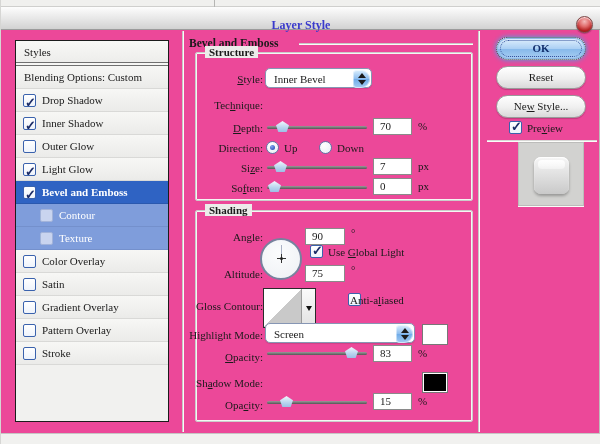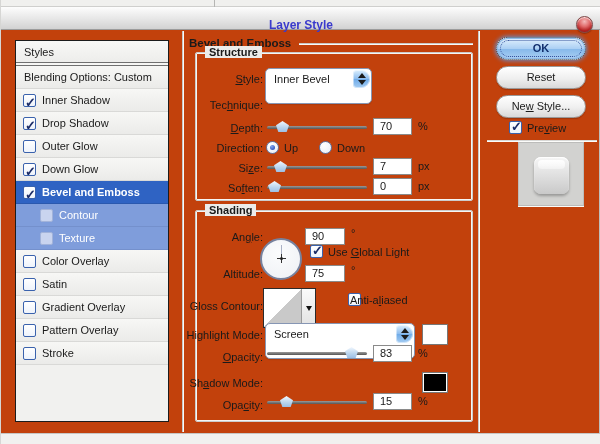--- a/index.html
+++ b/index.html
@@ -1,21 +1,21 @@
 <!DOCTYPE html>
 <html><head>
 <meta charset="utf-8">
 <style>
   * { margin:0; padding:0; box-sizing:border-box; }
   html,body { width:600px; height:444px; }
   body { font-family:"Liberation Sans", sans-serif; font-size:11px; color:#1a1a1a; background:#ececea; overflow:hidden; }
   .abs { position:absolute; }
   u { text-decoration:underline; }
 
-  #dlg { position:relative; width:600px; height:444px; background:#c2410c; border-left:1px solid #d6d6d4; border-right:1px solid #bdbdbb; }
+  #dlg { position:relative; width:600px; height:444px; background:#ec4899; border-left:1px solid #d6d6d4; border-right:1px solid #bdbdbb;font-family:Liberation Serif, serif; }
 
   
   #topstrip { left:0; top:0; width:600px; height:7px; background:#f0f0ee; border-bottom:1px solid #cfcfcd; }
   #topstrip .tick { position:absolute; left:213px; top:0; width:1px; height:7px; background:#b5b5b3; }
   #titlebar { left:0; top:7px; width:600px; height:23px; background:linear-gradient(#fdfdfd,#e6e6e6 55%,#d2d2d2); border-bottom:1px solid #9b9b9b; }
   #title { left:0; top:11px; width:600px; text-align:center; font-weight:bold; font-size:12px; color:#3a3acc; }
   #closebtn { left:575px; top:9px; width:17px; height:17px; border-radius:50%; border:1px solid #7c4a4a;
     background:radial-gradient(circle at 50% 30%, #f4b9b9, #e06a6a 40%, #b42222 70%, #7a0d0d);
     box-shadow:inset 0 1px 1px rgba(255,255,255,.8), 0 1px 1px rgba(0,0,0,.25); cursor:pointer; }
 
@@ -44,21 +44,21 @@
   #bhead { left:188px; top:37px; font-weight:bold; font-size:11.5px; }
   #bhead-line { left:298px; top:43px; width:174px; height:2px; border-top:1px solid #c8c8c6; border-bottom:1px solid #fbfbf9; }
   .fieldset { border:1px solid #cccccb; border-radius:2px; box-shadow:inset 0 0 0 1px #f6f6f4; }
   #fs-structure { left:194px; top:52px; width:278px; height:149px; }
   #fs-shading  { left:194px; top:210px; width:278px; height:212px; }
   .legend { position:absolute; font-weight:bold; background:#ececea; padding:0 4px; }
 
   .lbl { position:absolute; left:174px; width:88px; text-align:right; white-space:nowrap; }
 
   
-  .dd { position:absolute; height:36px; background:#fff; border:1px solid #8696b4; border-radius:5px;
+  .dd { position:absolute; height:20px; background:#fff; border:1px solid #8696b4; border-radius:5px;
     box-shadow:0 1px 1px rgba(0,0,0,.12); line-height:20px; padding-left:8px; cursor:pointer; }
   .dd .stp { position:absolute; right:1px; top:1px; width:17px; height:18px; border-radius:4px 9px 9px 4px;
     background:linear-gradient(#dceffd,#8cbcee 50%,#6fabe8 51%,#a5cdf3); box-shadow:inset 0 0 0 1px rgba(255,255,255,.5);
     display:flex; flex-direction:column; align-items:center; justify-content:center; gap:2px; }
   .tri-up { width:0; height:0; border-left:4px solid transparent; border-right:4px solid transparent; border-bottom:5px solid #1c1c1c; }
   .tri-dn { width:0; height:0; border-left:4px solid transparent; border-right:4px solid transparent; border-top:5px solid #1c1c1c; }
 
   
   .slider { position:absolute; width:100px; height:14px; }
   .slider .track { position:absolute; left:0; right:0; top:6px; height:3px; border-radius:2px; background:linear-gradient(#9a9a9a,#565656); }
@@ -127,33 +127,33 @@
 
   
   <div id="sidebar" class="abs">
     <div class="s-header">Styles</div>
     <div class="s-gap"></div>
     <div class="s-row plain">
       <span>Blending Options: Custom</span>
     </div>
     <div class="s-row">
       <span class="cb checked"></span>
+      <span>Drop Shadow</span>
+    </div>
+    <div class="s-row">
+      <span class="cb checked"></span>
       <span>Inner Shadow</span>
     </div>
     <div class="s-row">
+      <span class="cb"></span>
+      <span>Outer Glow</span>
+    </div>
+    <div class="s-row">
       <span class="cb checked"></span>
-      <span>Drop Shadow</span>
-    </div>
-    <div class="s-row">
-      <span class="cb"></span>
-      <span>Outer Glow</span>
-    </div>
-    <div class="s-row">
-      <span class="cb checked"></span>
-      <span>Down Glow</span>
+      <span>Light Glow</span>
     </div>
     <div class="s-row sel">
       <span class="cb checked"></span>
       <span>Bevel and Emboss</span>
     </div>
     <div class="s-row sub">
       <span class="cb pale"></span>
       <span>Contour</span>
     </div>
     <div class="s-row sub">

